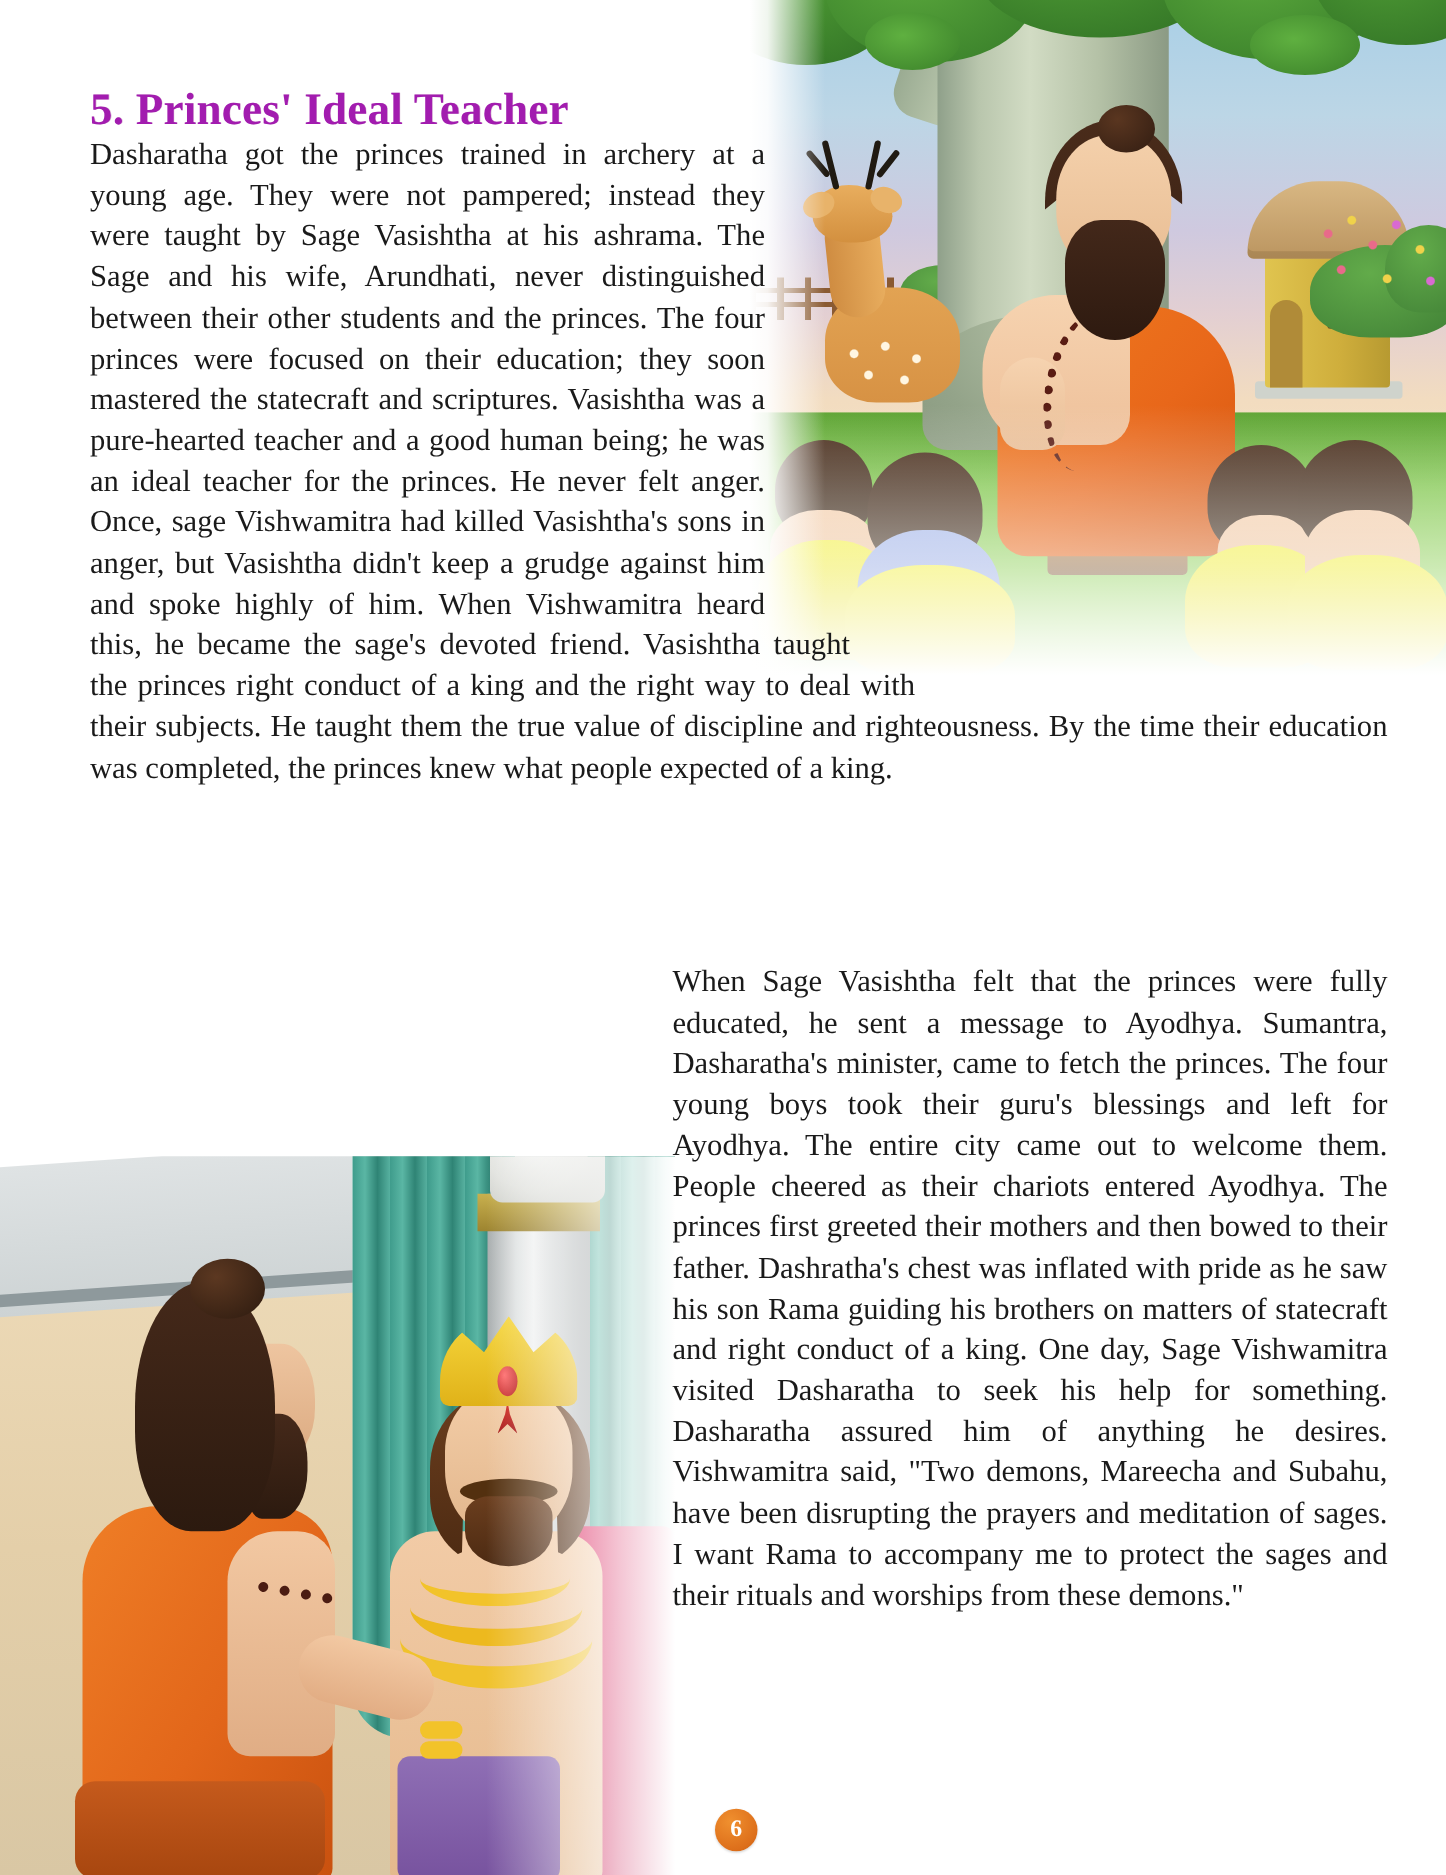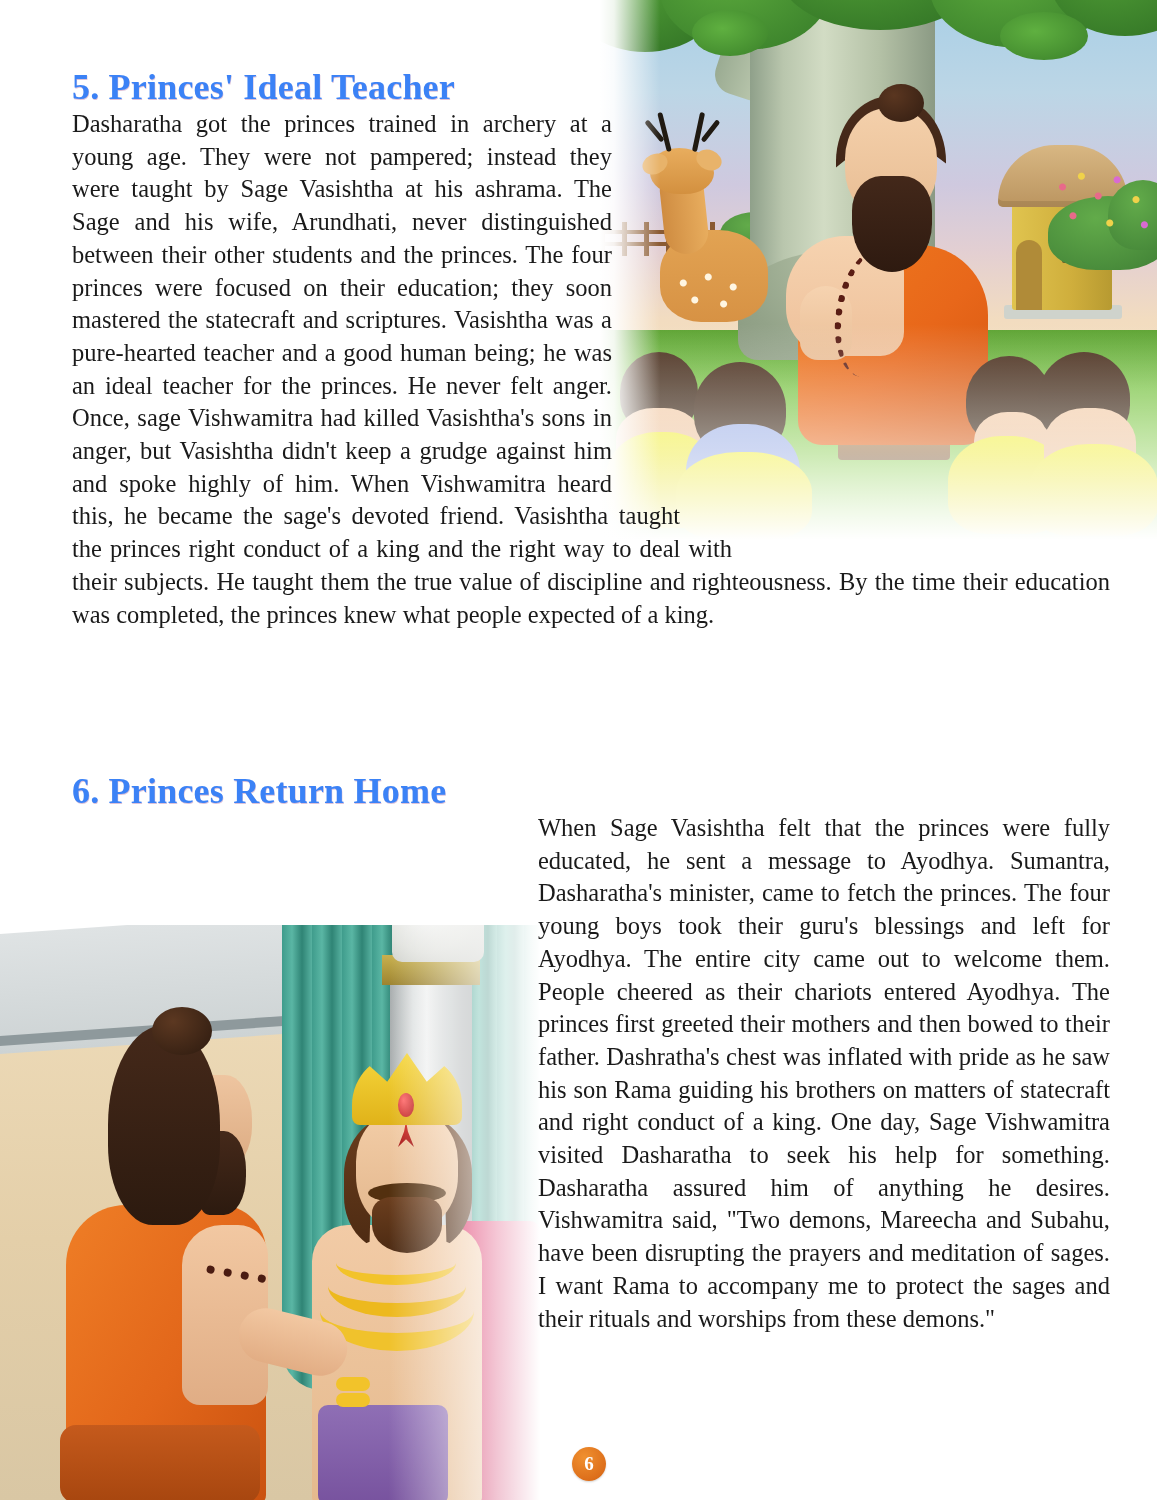--- a/index.html
+++ b/index.html
@@ -398,21 +398,21 @@
     pointer-events: none;
   }
   .text-layer > * { pointer-events: auto; }
 
   h2.section-title {
     margin: 0;
     font-family: "Liberation Serif", "DejaVu Serif", serif;
     font-weight: bold;
     font-size: 36px;
     letter-spacing: 0.2px;
-    color: #3b82f6;
+    color: #a21caf;
     text-shadow: 0.5px 0.5px 0 rgba(120,10,100,0.25);
   }
 
   p.body-text {
     margin: 0;
     font-family: "Liberation Serif", "DejaVu Serif", serif;
     font-size: 24.5px;
     line-height: 1.335;
     text-align: justify;
     color: #1a1a1a;
@@ -601,21 +601,20 @@
       </div>
       <div id="sec5-text">
         <div class="float-top-1"></div>
         <div class="float-top-2"></div>
         <div class="float-top-3"></div>
         <p class="body-text">Dasharatha got the princes trained in archery at a young age. They were not pampered; instead they were taught by Sage Vasishtha at his ashrama. The Sage and his wife, Arundhati, never distinguished between their other students and the princes. The four princes were focused on their education; they soon mastered the statecraft and scriptures. Vasishtha was a pure-hearted teacher and a good human being; he was an ideal teacher for the princes. He never felt anger. Once, sage Vishwamitra had killed Vasishtha's sons in anger, but Vasishtha didn't keep a grudge against him and spoke highly of him. When Vishwamitra heard this, he became the sage's devoted friend. Vasishtha taught the princes right conduct of a king and the right way to deal with their subjects. He taught them the true value of discipline and righteousness. By the time their education was completed, the princes knew what people expected of a king.</p>
       </div>
     </div>
 
     <div id="sec6">
-      <h2 class="section-title">6. Princes Return Home</h2>
       <div id="sec6-text">
         <div class="float-bot"></div>
         <p class="body-text">When Sage Vasishtha felt that the princes were fully educated, he sent a message to Ayodhya. Sumantra, Dasharatha's minister, came to fetch the princes. The four young boys took their guru's blessings and left for Ayodhya. The entire city came out to welcome them. People cheered as their chariots entered Ayodhya. The princes first greeted their mothers and then bowed to their father. Dashratha's chest was inflated with pride as he saw his son Rama guiding his brothers on matters of statecraft and right conduct of a king. One day, Sage Vishwamitra visited Dasharatha to seek his help for something. Dasharatha assured him of anything he desires. Vishwamitra said, "Two demons, Mareecha and Subahu, have been disrupting the prayers and meditation of sages. I want Rama to accompany me to protect the sages and their rituals and worships from these demons."</p>
       </div>
     </div>
 
   </div>
 
   <div class="page-badge">6</div>
 

